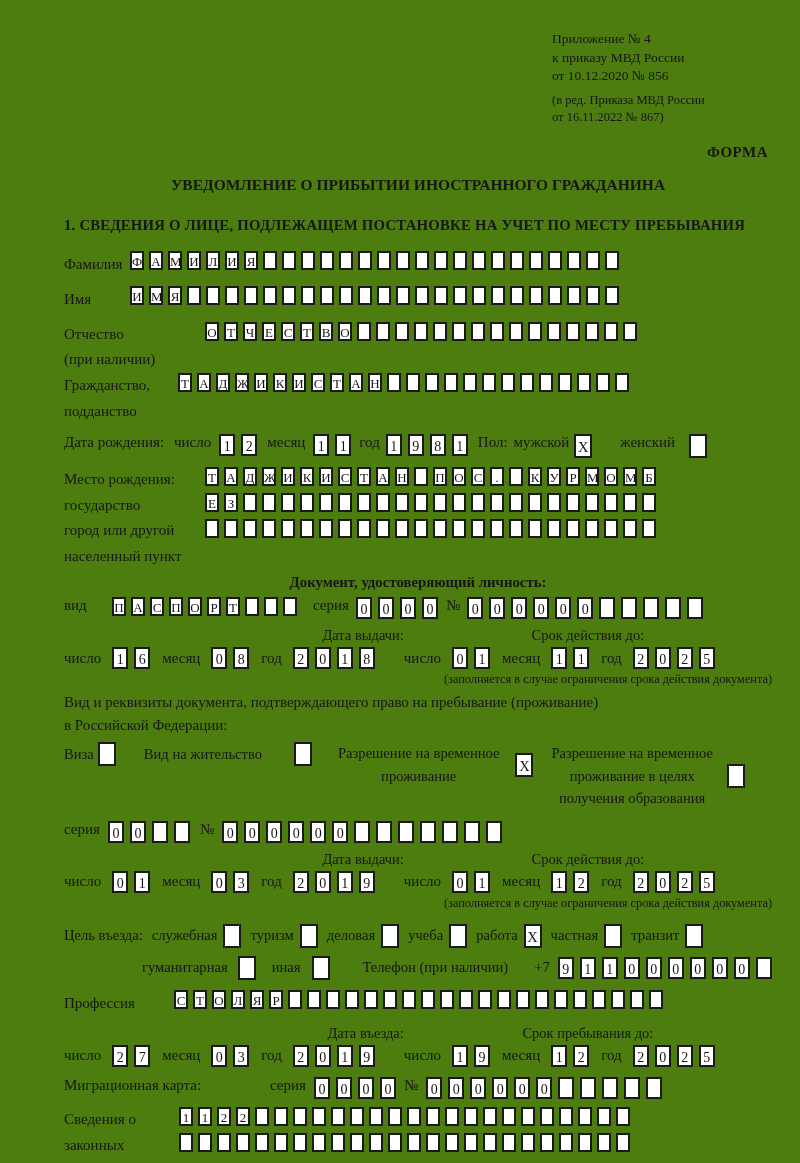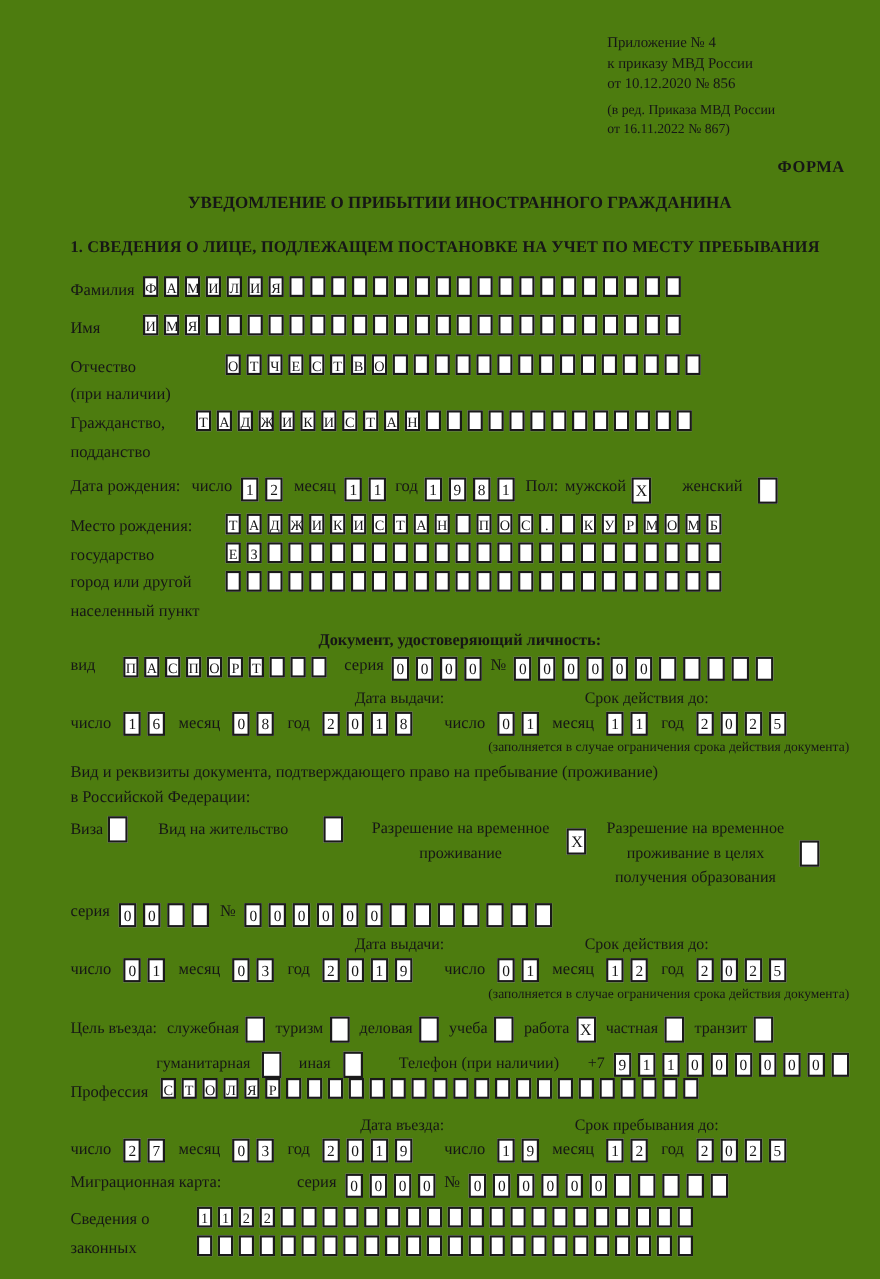--- a/index.html
+++ b/index.html
@@ -532,21 +532,21 @@
         <span class="cell">0</span>
         <span class="cell">0</span>
         <span class="cell">0</span>
         <span class="cell">0</span>
         <span class="cell">0</span>
         <span class="cell">0</span>
         <span class="cell"></span>
       </span>
   </div>
 
-  <div class="frow" style="">
+  <div class="frow" style="margin-top:10px;gap:28px;">
     <div class="flabel" style="width:82px;">Профессия</div>
     <div class="cells">
         <span class="cell">С</span>
         <span class="cell">Т</span>
         <span class="cell">О</span>
         <span class="cell">Л</span>
         <span class="cell">Я</span>
         <span class="cell">Р</span>
         <span class="cell"></span>
         <span class="cell"></span>

